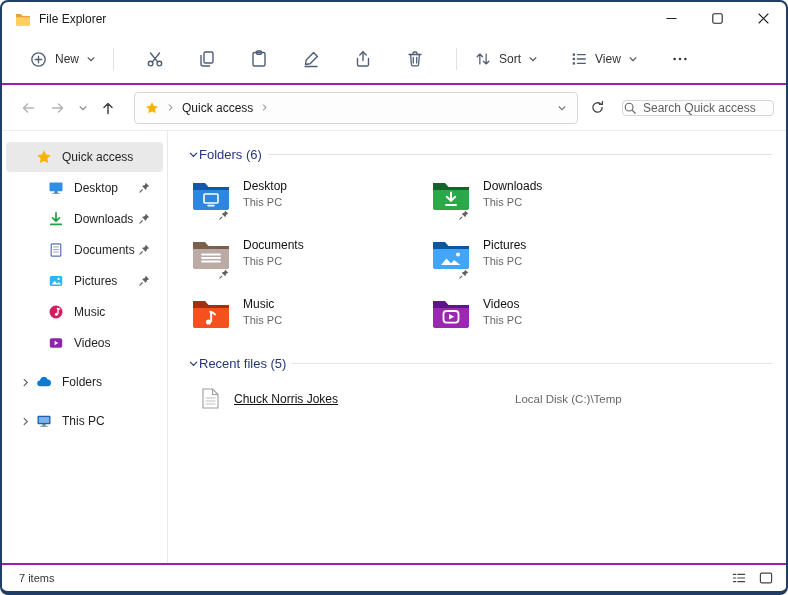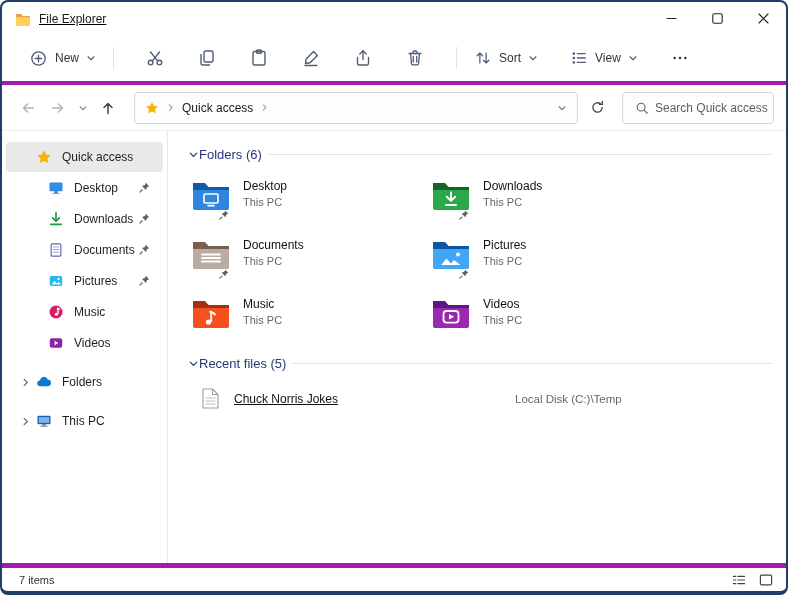--- a/index.html
+++ b/index.html
@@ -8,43 +8,43 @@
   svg { display:block; }
 
   .window {
     width:788px; height:595px;
     border:2px solid #1f3d66; border-bottom-width:4px;
     border-radius:8px; overflow:hidden;
     display:flex; flex-direction:column; background:#fff;
   }
 
   
-  .titlebar { height:33px; display:flex; align-items:center; padding-left:13px; flex:0 0 auto;text-decoration:underline; }
+  .titlebar { height:33px; display:flex; align-items:center; padding-left:13px; flex:0 0 auto; }
   .titlebar .app-icon { margin-right:8px; }
   .titlebar .title { font-size:12px; color:#1a1a1a; }
   .win-controls { margin-left:auto; display:flex; height:100%; }
   .win-btn { width:46px; display:flex; align-items:center; justify-content:center; cursor:default; }
 
   
-  .toolbar { height:50px; display:flex; align-items:center; padding:0 18px; gap:0; border-bottom:4px solid #a21caf; flex:0 0 auto; }
+  .toolbar { height:50px; display:flex; align-items:center; padding:0 18px; gap:0; border-bottom:2px solid #a21caf; flex:0 0 auto; }
   .tb-btn { display:flex; align-items:center; gap:7px; padding:7px 9px; border-radius:5px; font-size:12px; color:#333; }
   .tb-icon-btn { width:38px; height:36px; display:flex; align-items:center; justify-content:center; border-radius:5px; }
   .tb-sep { width:1px; height:22px; background:#e2e2e2; margin:0 8px; }
   .tb-gap { width:14px; }
 
   
   .navbar { height:46px; display:flex; align-items:center; padding:0 12px; gap:2px; border-bottom:1px solid #ececec; flex:0 0 auto; }
   .nav-btn { width:28px; height:28px; display:flex; align-items:center; justify-content:center; border-radius:4px; }
   .nav-chev { width:18px; height:28px; display:flex; align-items:center; justify-content:center; }
   .addressbar { flex:1; height:32px; border:1px solid #d6d6d6; border-radius:4px; background:#fdfdfd;
                 display:flex; align-items:center; padding:0 10px; gap:7px; margin-left:10px; font-size:12px; color:#1a1a1a; }
   .addr-spacer { flex:1; }
   .refresh-btn { width:30px; height:30px; display:flex; align-items:center; justify-content:center; margin:0 2px; }
-  .searchbox { width:152px; height:32px; border:1px solid #d6d6d6; border-radius:4px; background:#fdfdfd;
-               display:flex; align-items:center; padding:0 12px; gap:6px; margin-left:6px; }
+  .searchbox { width:152px; height:16px; border:1px solid #d6d6d6; border-radius:4px; background:#fdfdfd;
+               display:flex; align-items:center; padding:0 0; gap:6px; margin-left:6px; }
   .searchbox input { border:none; outline:none; background:transparent; width:118px; font-size:12px; color:#333; font-family:inherit; }
   .searchbox input::placeholder { color:#5f5f5f; }
 
   
   .bodyrow { flex:1; display:flex; min-height:0; }
 
   .sidebar { width:166px; border-right:1px solid #e8e8e8; padding-top:10px; flex:0 0 auto; }
   .side-item { height:30px; display:flex; align-items:center; font-size:12px; color:#1f1f1f;
                margin:1px 4px; border-radius:4px; position:relative; padding-left:8px; }
   .side-item.selected { background:#e9e9e9; }
@@ -67,21 +67,21 @@
   .tile-loc { color:#666; font-size:11px; margin-top:3px; }
   .tile-pin { position:absolute; left:27px; top:31px; }
 
   .recent-header { margin-top:26px; }
   .recent-row { display:flex; align-items:center; margin:17px 0 0 14px; }
   .file-icon { margin-right:15px; flex:0 0 auto; }
   .file-name { width:281px; color:#111;text-decoration:underline; }
   .file-loc { color:#666; font-size:11.5px; }
 
   
-  .statusbar { height:28px; border-top:5px solid #a21caf; display:flex; align-items:center;
+  .statusbar { height:28px; border-top:2px solid #a21caf; display:flex; align-items:center;
                padding:0 8px 0 17px; font-size:11px; color:#333; flex:0 0 auto; }
   .status-icons { margin-left:auto; display:flex; gap:3px; }
   .status-btn { width:24px; height:22px; display:flex; align-items:center; justify-content:center; border-radius:3px; }
 </style>
 </head>
 <body>
 
 <div class="window">
 
   <div class="titlebar">

